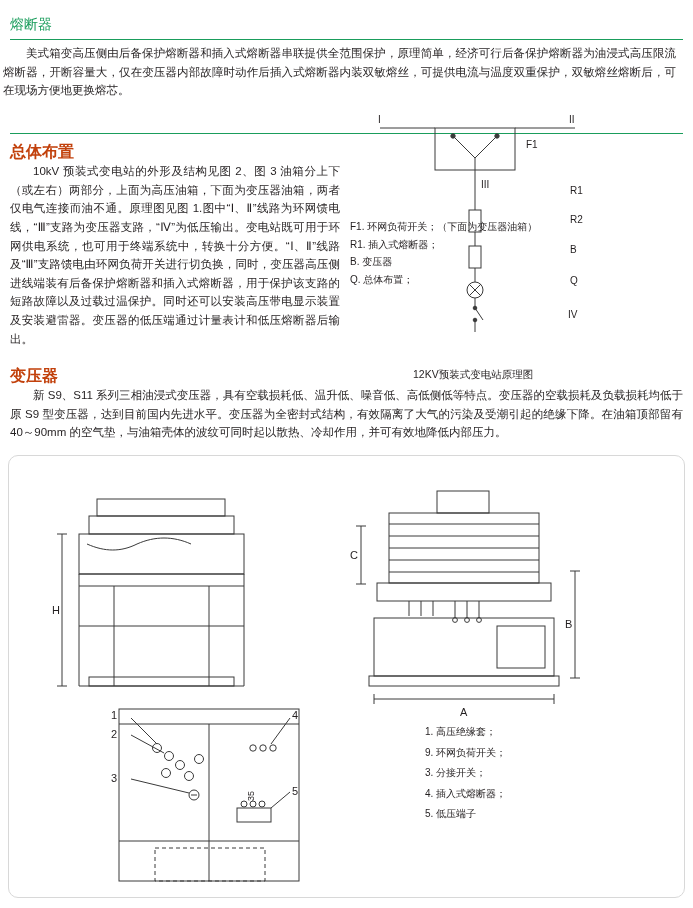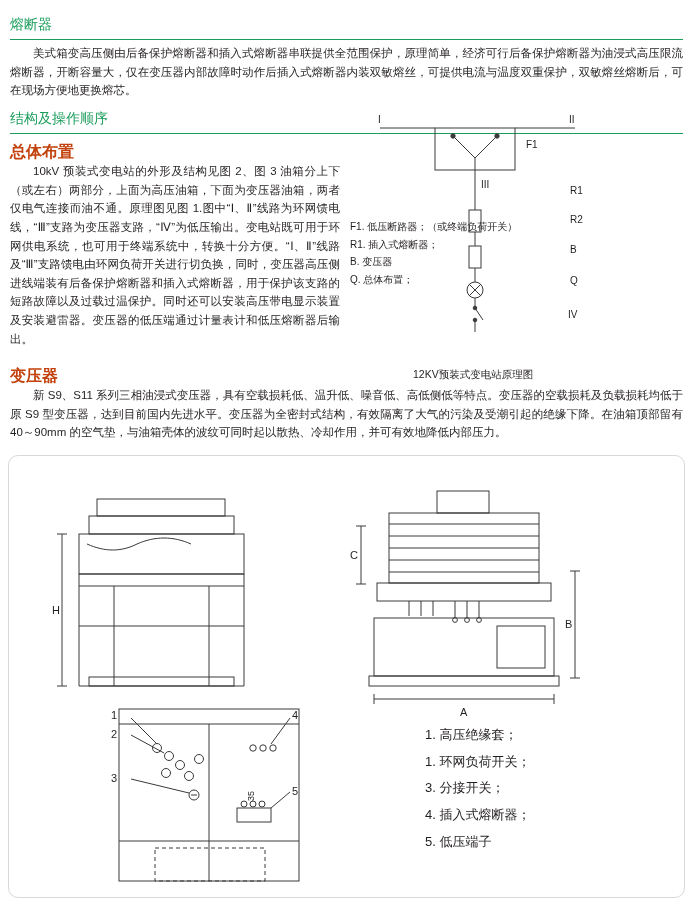--- a/index.html
+++ b/index.html
@@ -47,21 +47,21 @@
     text-align: justify;
     margin: 0;
   }
   .indent {
     text-indent: 2em;
   }
 
   
   #melt-title { position: absolute; left: 10px; top: 16px; width: 200px; }
   #melt-rule  { position: absolute; left: 10px; top: 36px; width: 673px; }
-  #melt-para  { position: absolute; left: 10px; top: 44px; width: 673px; font-family: Liberation Serif, serif; }
+  #melt-para  { position: absolute; left: 3px; top: 44px; width: 673px; font-family: Liberation Serif, serif; }
 
   #struct-title { position: absolute; left: 10px; top: 110px; width: 260px; }
   #struct-rule  { position: absolute; left: 10px; top: 130px; width: 673px; }
 
   #layout-head  { position: absolute; left: 10px; top: 142px; }
   #layout-para  { position: absolute; left: 10px; top: 162px; width: 330px; }
 
   #trans-head   { position: absolute; left: 10px; top: 366px; }
   #trans-para   { position: absolute; left: 10px; top: 386px; width: 673px; }
 
@@ -105,42 +105,41 @@
     box-sizing: border-box;
     background: #ffffff;
   }
   #fig-svg { position: absolute; left: 0; top: 0; }
 
   #legend-bottom {
     position: absolute;
     left: 425px;
     top: 722px;
     width: 230px;
-    font-size: 13px;
+    font-size: 10px;
     line-height: 2.05;
     color: #231f20;
   }
   .legend-line { white-space: nowrap; }
 
   .callout-num {
     position: absolute;
     font-size: 11px;
     color: #231f20;
   }
 </style>
 </head>
 <body>
 
 <div class="page">
 
   <h2 class="section-title-green" id="melt-title">熔断器</h2>
   <div id="melt-rule" class="rule-green"></div>
   <p class="body-text indent" id="melt-para">美式箱变高压侧由后备保护熔断器和插入式熔断器串联提供全范围保护，原理简单，经济可行后备保护熔断器为油浸式高压限流熔断器，开断容量大，仅在变压器内部故障时动作后插入式熔断器内装双敏熔丝，可提供电流与温度双重保护，双敏熔丝熔断后，可在现场方便地更换熔芯。</p>
 
-  <h2 class="section-title-green" id="struct-title">结构及操作顺序</h2>
   <div id="struct-rule" class="rule-green"></div>
 
   <h3 class="subhead" id="layout-head">总体布置</h3>
   <p class="body-text indent" id="layout-para">10kV 预装式变电站的外形及结构见图 2、图 3 油箱分上下（或左右）两部分，上面为高压油箱，下面为变压器油箱，两者仅电气连接而油不通。原理图见图 1.图中“Ⅰ、Ⅱ”线路为环网馈电线，“Ⅲ”支路为变压器支路，“Ⅳ”为低压输出。变电站既可用于环网供电系统，也可用于终端系统中，转换十分方便。“Ⅰ、Ⅱ”线路及“Ⅲ”支路馈电由环网负荷开关进行切负换，同时，变压器高压侧进线端装有后备保护熔断器和插入式熔断器，用于保护该支路的短路故障以及过载过温保护。同时还可以安装高压带电显示装置及安装避雷器。变压器的低压端通过计量表计和低压熔断器后输出。</p>
 
   <div id="schematic">
     <svg width="340" height="230" viewBox="0 0 340 230" xmlns="http://www.w3.org/2000/svg">
       <g stroke="#3a3a3a" stroke-width="1" fill="none">
 
         <rect x="85" y="18" width="80" height="42"></rect>
@@ -181,21 +180,21 @@
         <text x="220" y="84">R1</text>
         <text x="220" y="113">R2</text>
         <text x="220" y="143">B</text>
         <text x="220" y="174">Q</text>
         <text x="218" y="208">IV</text>
       </g>
     </svg>
   </div>
 
   <div id="legend-top">
-    <div>F1. 低压断路器；（或终端负荷开关）</div>
+    <div>F1. 环网负荷开关；（下面为变压器油箱）</div>
     <div>R1. 插入式熔断器；</div>
     <div>B. 变压器</div>
     <div>Q. 总体布置；</div>
   </div>
   <div id="schem-caption">12KV预装式变电站原理图</div>
 
   <h3 class="subhead" id="trans-head">变压器</h3>
   <p class="body-text indent" id="trans-para">新 S9、S11 系列三相油浸式变压器，具有空载损耗低、温升低、噪音低、高低侧低等特点。变压器的空载损耗及负载损耗均低于原 S9 型变压器，达到目前国内先进水平。变压器为全密封式结构，有效隔离了大气的污染及受潮引起的绝缘下降。在油箱顶部留有 40～90mm 的空气垫，与油箱壳体的波纹可同时起以散热、冷却作用，并可有效地降低内部压力。</p>
 
   <div id="figure-frame">
@@ -293,19 +292,19 @@
 
     <span class="callout-num" style="left:102px; top:253px;">1</span>
     <span class="callout-num" style="left:102px; top:272px;">2</span>
     <span class="callout-num" style="left:102px; top:316px;">3</span>
     <span class="callout-num" style="left:283px; top:253px;">4</span>
     <span class="callout-num" style="left:283px; top:329px;">5</span>
   </div>
 
   <div id="legend-bottom">
     <div class="legend-line">1. 高压绝缘套；</div>
-    <div class="legend-line">1. 环网负荷开关；</div>
+    <div class="legend-line">9. 环网负荷开关；</div>
     <div class="legend-line">3. 分接开关；</div>
     <div class="legend-line">4. 插入式熔断器；</div>
     <div class="legend-line">5. 低压端子</div>
   </div>
 
 </div>
 
 </body></html>

